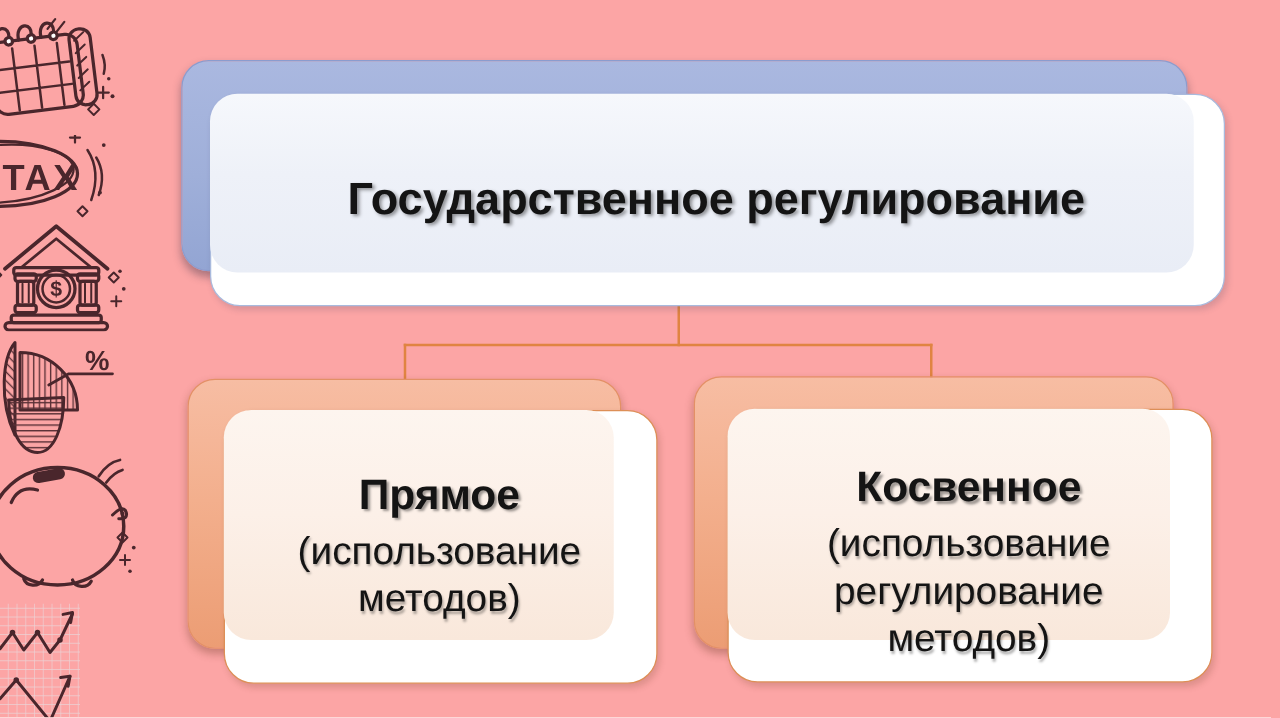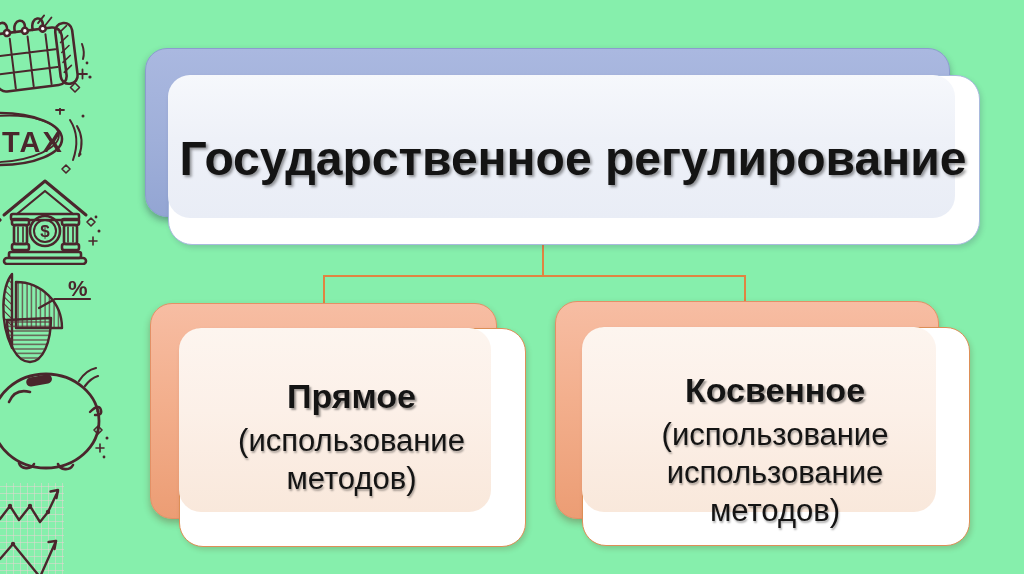--- a/index.html
+++ b/index.html
@@ -1,17 +1,17 @@
 <!DOCTYPE html>
 <html><head>
 <meta charset="utf-8">
 <style>
   html,body{margin:0;padding:0;background:#ffffff;}
   .slide{
-    position:relative;width:1024px;height:574px;background:#86efac;overflow:hidden;
+    position:relative;width:1024px;height:574px;background:#fca5a5;overflow:hidden;
     font-family:"Liberation Sans","DejaVu Sans",sans-serif;color:#141414;
   }
   
   .back-box{position:absolute;border-radius:22px;}
   .back-box.blue{
     left:145px;top:48px;width:803px;height:167px;
     background:linear-gradient(180deg,#aab8e0 0%,#9fafd9 55%,#93a5d3 100%);
     border:1px solid #8b9cce;
     box-shadow:0 4px 7px rgba(40,40,60,.38);
   }
@@ -29,21 +29,21 @@
   .fb-right{left:582px;top:327px;width:386px;height:217px;border:1.4px solid #dd8f57;box-shadow:2px 3px 5px rgba(90,50,20,.18);}
 
   .panel{position:absolute;left:-1px;top:-1px;border-radius:22px;}
   .panel.blue {width:787px;height:143px;background:linear-gradient(180deg,#f6f8fc 0%,#eef1f8 45%,#e9edf6 100%);}
   .panel.cream{background:linear-gradient(180deg,#fdf5ef 0%,#fcf0e8 45%,#f9e8db 100%);}
   .panel.pl{width:312px;height:184px;}
   .panel.pr{width:354px;height:185px;}
 
   
   .node-text{position:absolute;display:flex;flex-direction:column;align-items:center;justify-content:center;text-align:center;}
-  .title-text{left:168px;top:75px;width:810px;height:168px;font-size:48px;font-weight:bold;line-height:50px;text-shadow:2px 2px 3px rgba(0,0,0,.4);}
+  .title-text{left:168px;top:75px;width:810px;height:168px;font-size:36px;font-weight:bold;line-height:50px;text-shadow:2px 2px 3px rgba(0,0,0,.4);}
   .branch-text{font-size:31px;line-height:38px;text-shadow:1px 2px 2px rgba(0,0,0,.32);}
   .branch-text .heading{font-size:34px;font-weight:bold;line-height:42px;margin-bottom:5px;text-shadow:2px 2px 2px rgba(0,0,0,.38);}
   .bt-left {left:179px;top:328px;width:345px;height:217px;}
   .bt-right{left:582px;top:327px;width:386px;height:245px;}
 
   
   .connector{position:absolute;background:#e08442;}
   .conn-stem {left:542px;top:243px;width:2px;height:34px;}
   .conn-h    {left:323px;top:275px;width:423px;height:2px;}
   .conn-left {left:323px;top:275px;width:2px;height:29px;}
@@ -192,17 +192,17 @@
     <span>методов)</span>
   </div>
 
   <div class="back-box salmon bb-right"></div>
   <div class="front-box fb-right">
     <div class="panel cream pr"></div>
   </div>
   <div class="node-text branch-text bt-right">
     <span class="heading">Косвенное</span>
     <span>(использование</span>
-    <span>использование</span>
+    <span>регулирование</span>
     <span>методов)</span>
   </div>
 
 </div>
 
 </body></html>

